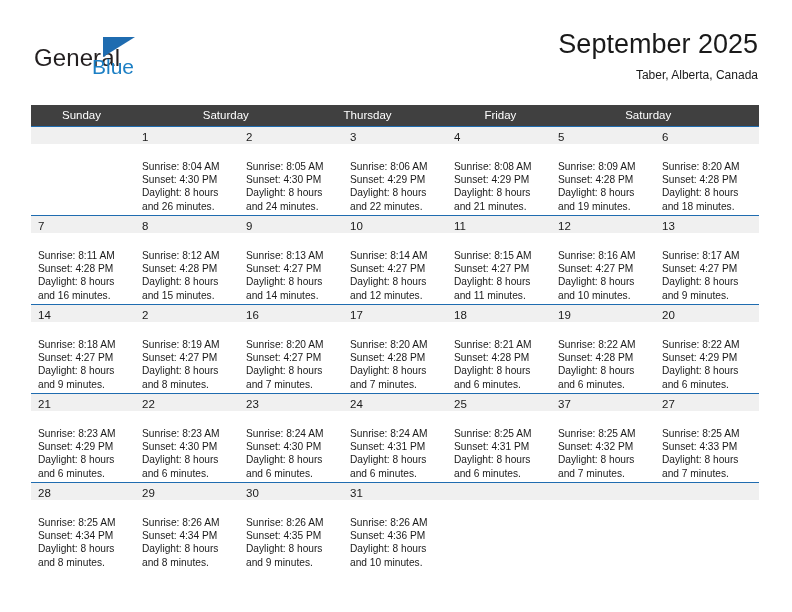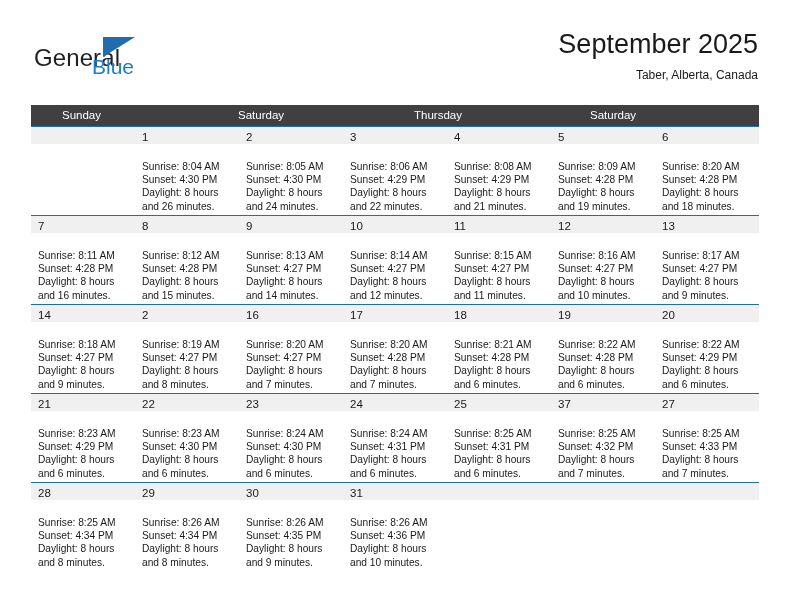--- a/index.html
+++ b/index.html
@@ -138,22 +138,23 @@
     padding-left: 7px;
     box-sizing: border-box;
   }
   .daynum {
     font-size: 11.5px;
     line-height: 17px;
     color: #1a1a1a;
   }
 
   .day-info {
-    padding: 16px 6px 0 7px;
+    padding: 8px 6px 0 7px;
     box-sizing: border-box;
+    margin-top: 8px;
   }
   .info-line {
     font-size: 10.2px;
     line-height: 13.2px;
     color: #1a1a1a;
     white-space: nowrap;
   }
 </style>
 </head>
 <body>
@@ -174,20 +175,21 @@
     </div>
 
   </div>
 
   <div class="calendar">
 
     <div class="weekday-row">
       <div class="weekday-cell">Sunday</div>
       <div class="weekday-cell">Saturday</div>
       <div class="weekday-cell">Thursday</div>
+      <div class="weekday-cell">Friday</div>
       <div class="weekday-cell">Saturday</div>
     </div>
 
     <div class="week-row">
       <div class="day-cell empty">
         <div class="daynum-band"><span class="daynum"></span></div>
         <div class="day-info">
           <div class="info-line"></div>
           <div class="info-line"></div>
           <div class="info-line"></div>

